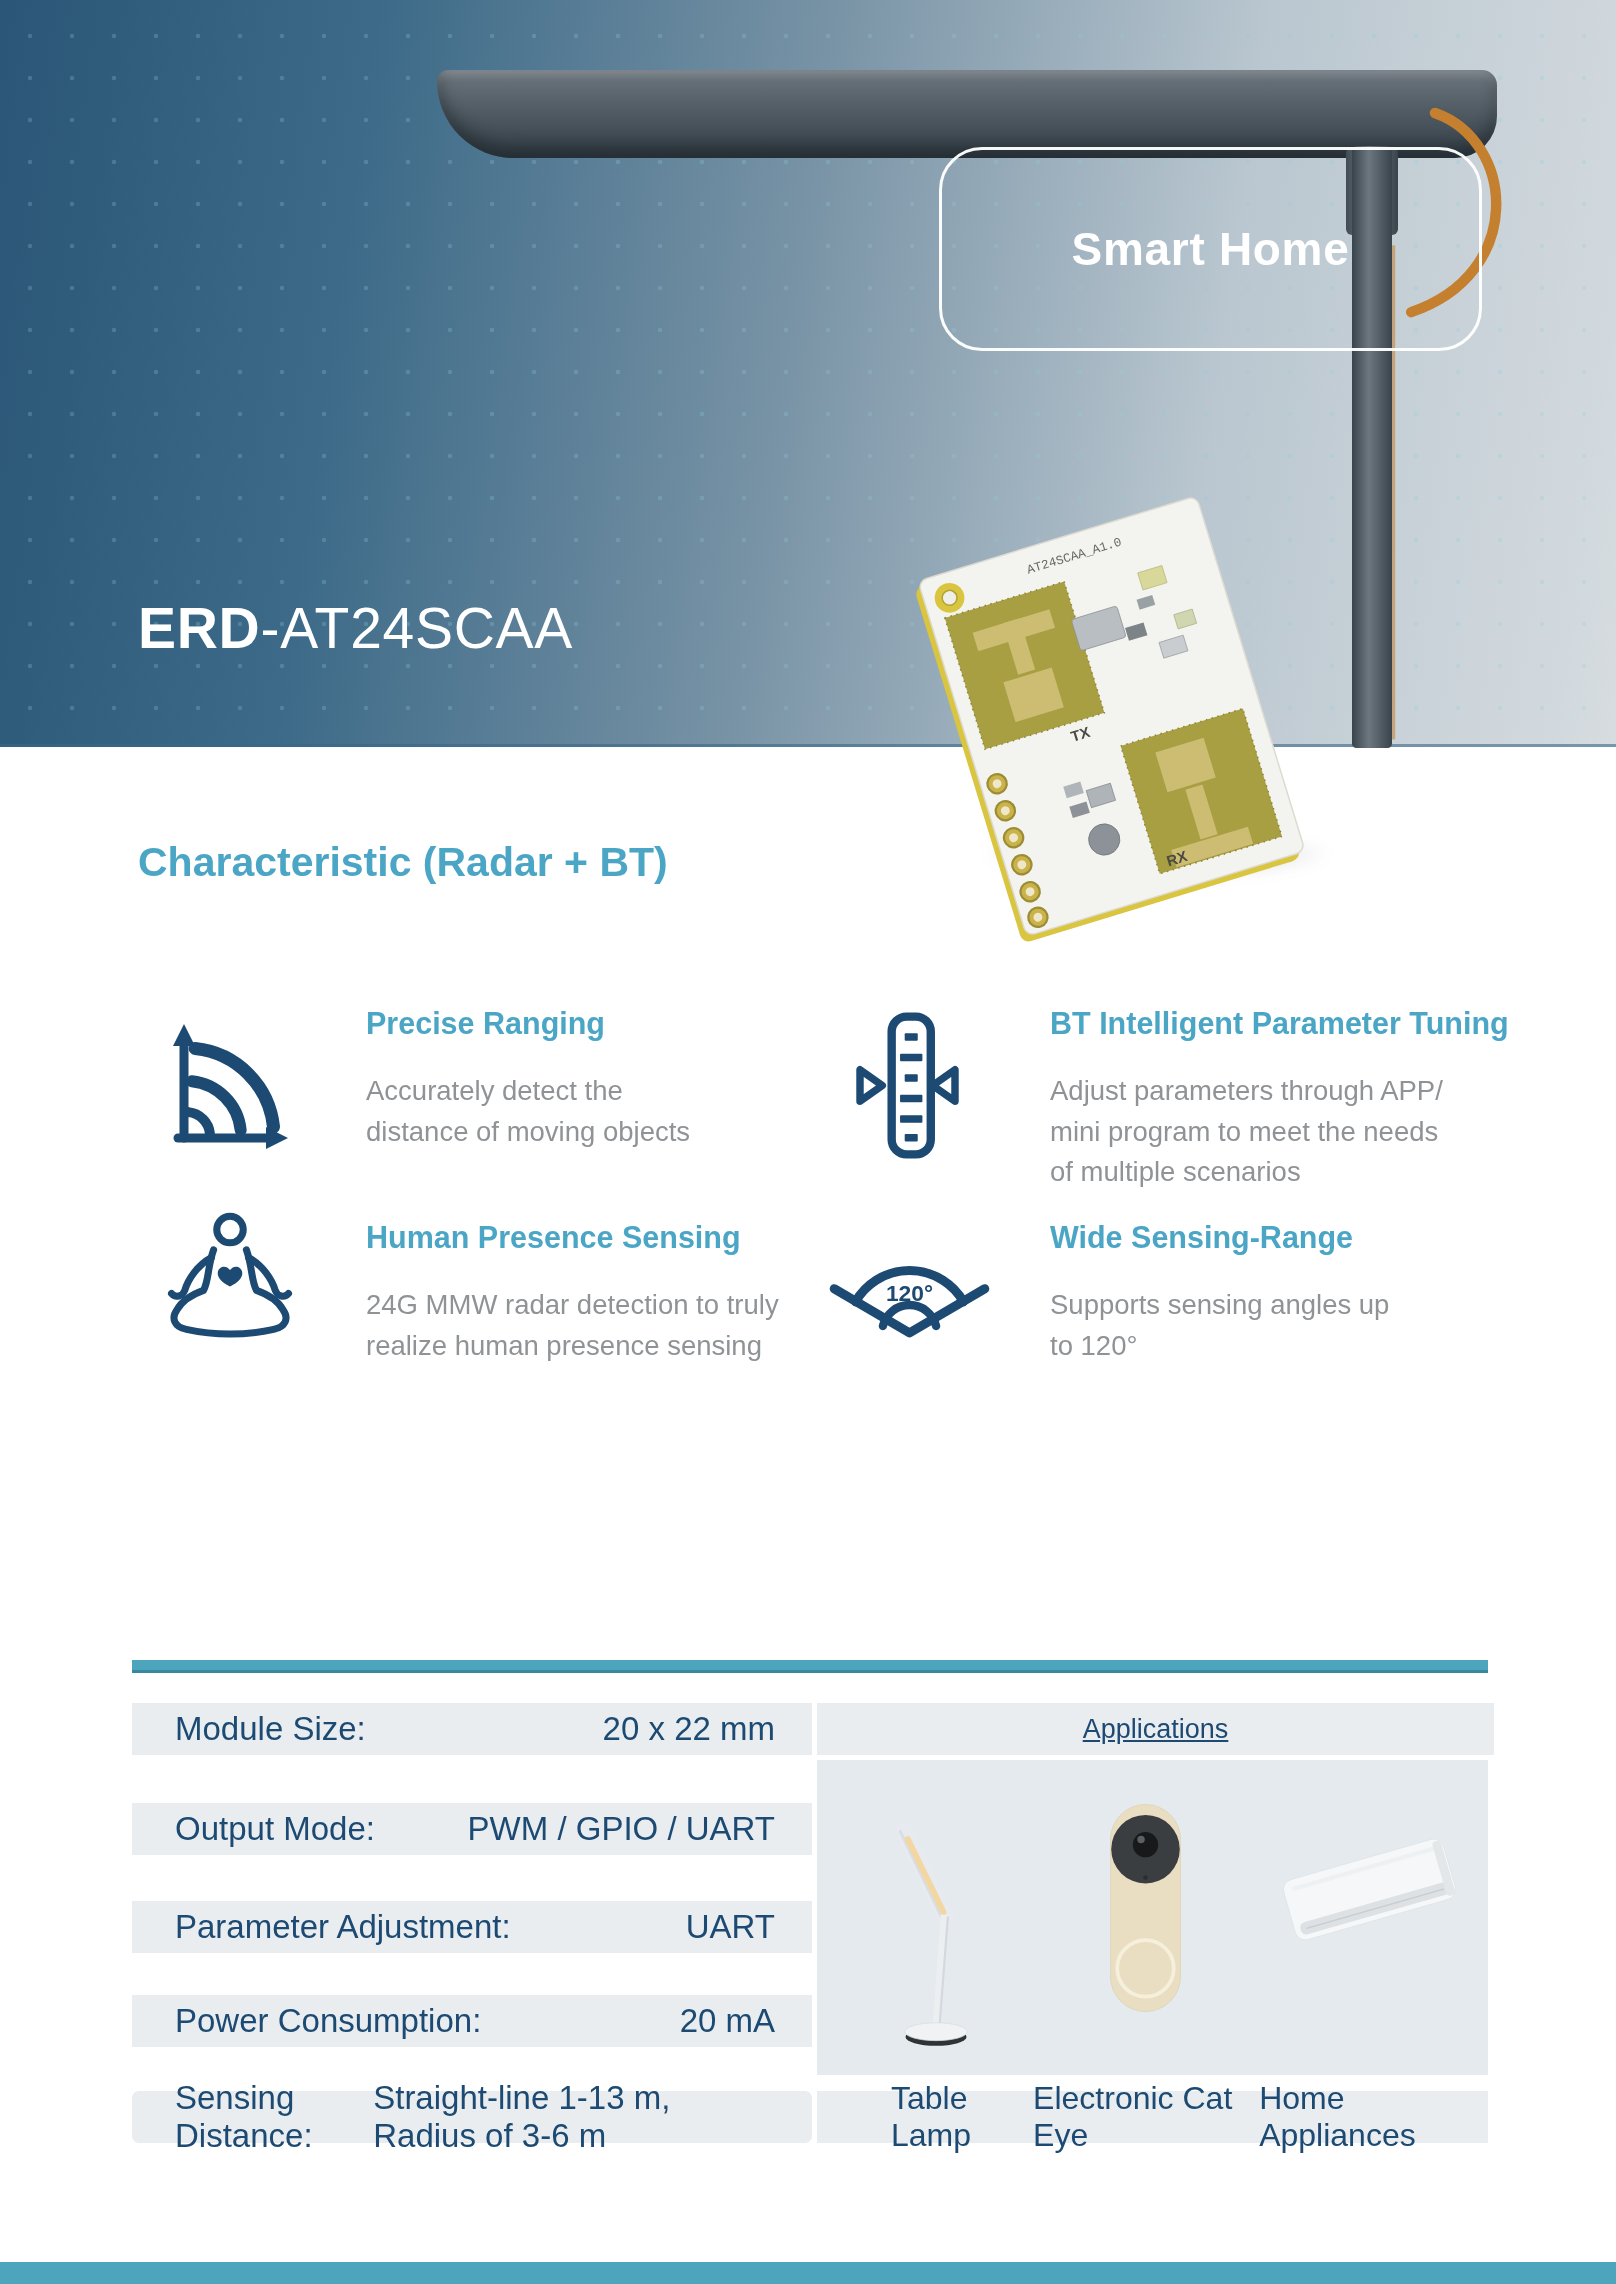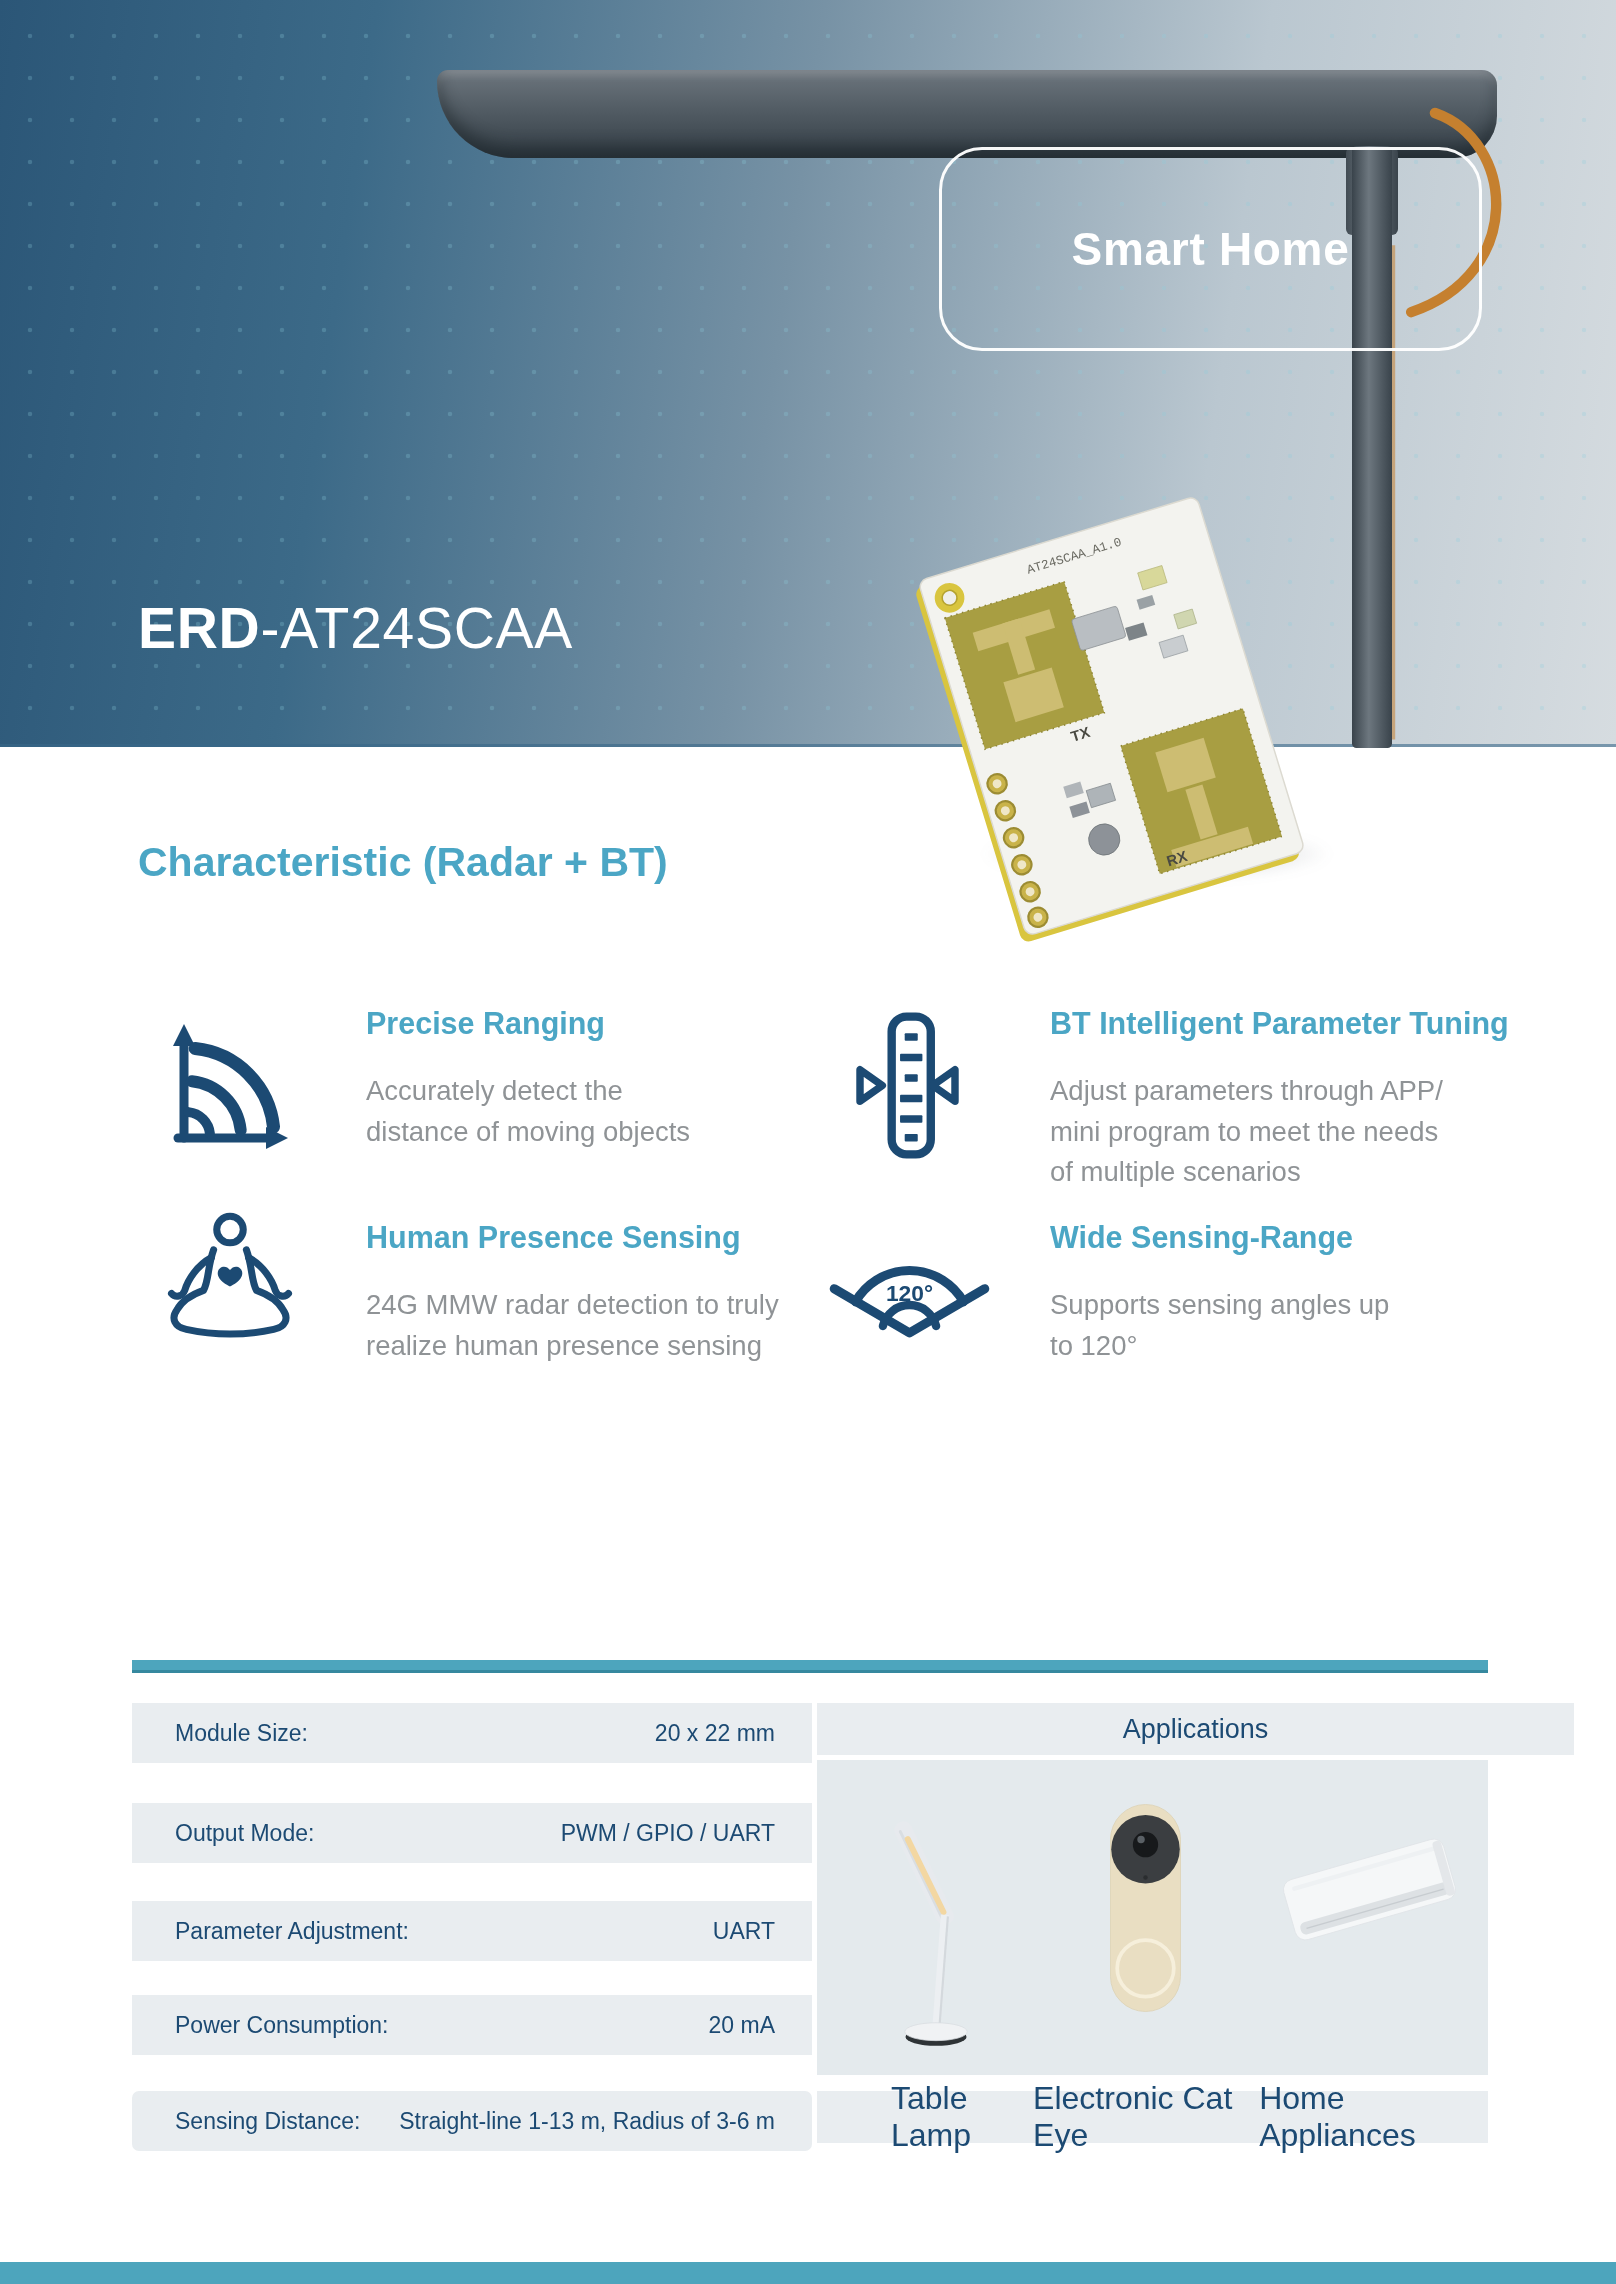--- a/index.html
+++ b/index.html
@@ -52,26 +52,26 @@
     font-size:41px;font-weight:700;}
   .feature-title{color:var(--teal_accent);font-size:30.5px;font-weight:700;z-index:2;}
   .feature-desc{color:var(--body_gray);font-size:27.5px;line-height:1.48;white-space:pre-line;z-index:2;}
   .ficon .st{stroke:var(--navy);fill:none;stroke-linecap:round;stroke-linejoin:round;}
   .ficon .stf{fill:var(--navy);stroke:none;}
   .ficon text{fill:var(--navy);font-family:"Liberation Sans",sans-serif;font-weight:700;}
 
   
   .table-bar{left:132px;top:1660px;width:1356px;height:12.6px;z-index:2;
     background:var(--table_bar);border-bottom:3.7px solid var(--table_bar_edge);}
-  .spec-row{left:132px;width:680px;height:60px;background:var(--row_bg);z-index:2;
+  .spec-row{left:132px;width:680px;height:52px;background:var(--row_bg);z-index:2;
     display:flex;align-items:center;justify-content:space-between;
-    padding:0 37px 0 43px;color:var(--navy);font-size:23px;}
+    padding:0 37px 0 43px;color:var(--navy);font-size:33px;}
   .spec-row:last-of-type .spec-value{font-size:23px;letter-spacing:-0.1px;}
-  .apps-header{left:817px;top:1703px;width:757px;height:52px;background:var(--row_bg);z-index:2;
-    display:flex;align-items:center;justify-content:center;color:var(--navy);font-size:27px;}
+  .apps-header{left:817px;top:1703px;width:677px;height:52px;background:var(--row_bg);z-index:2;
+    display:flex;align-items:center;justify-content:center;color:var(--navy);font-size:27px;text-decoration:underline;}
   .apps-panel{left:817px;top:1760px;width:671px;height:315px;background:var(--panel_bg);z-index:2;}
   .apps-labels{left:817px;top:2091px;width:671px;height:52px;background:var(--row_bg);z-index:2;
     display:flex;align-items:center;color:var(--navy);font-size:32px;}
   .apps-labels .l1{margin-left:74px;}
   .apps-labels .l2{margin:12px auto;}
   .apps-labels .l3{margin-right:15px;}
 
   .app-img{z-index:3;}
   .footer-bar{left:0;top:2262px;width:1616px;height:22px;background:var(--footer_bar);z-index:2;}
 </style>

